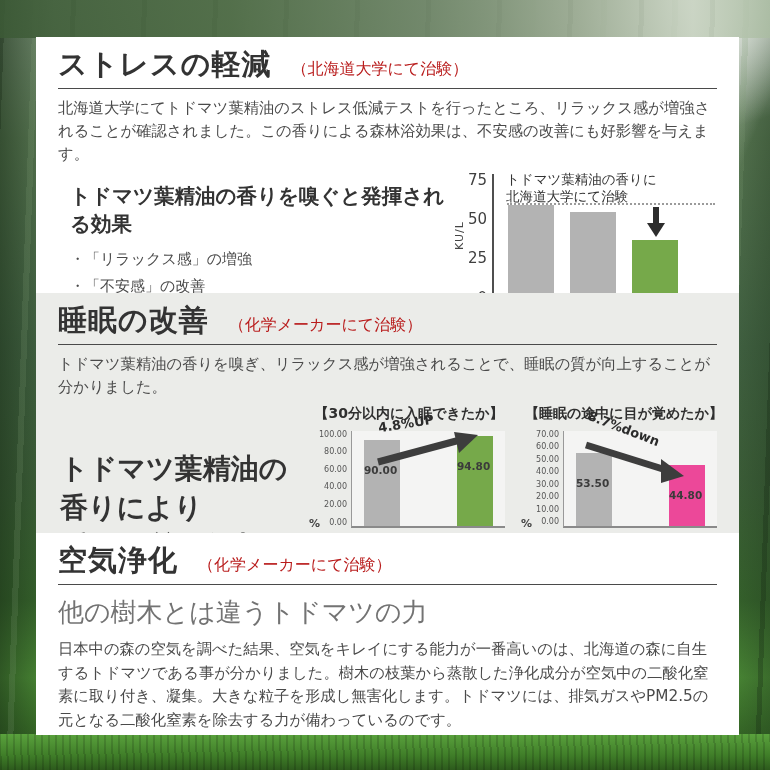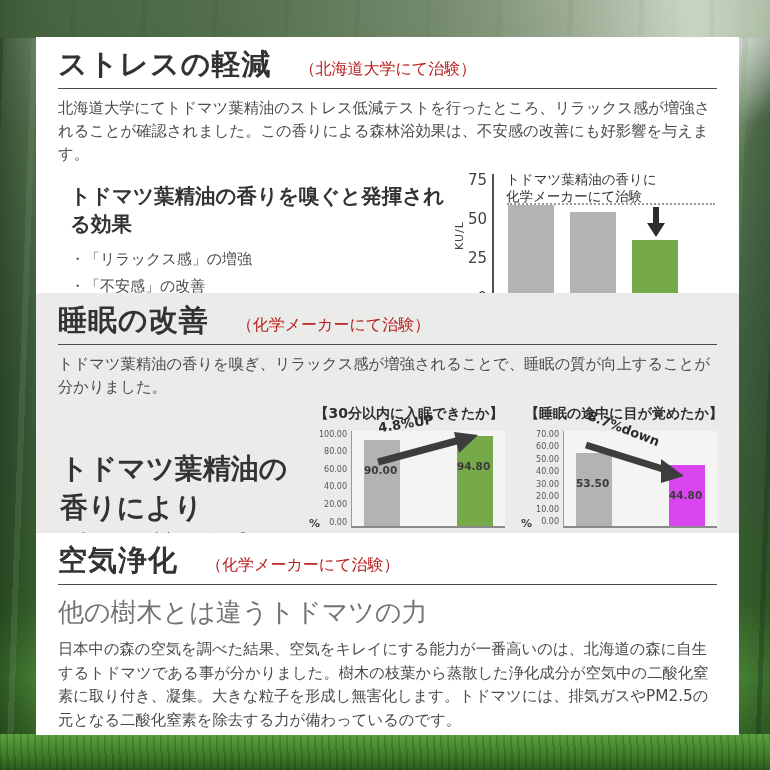--- a/index.html
+++ b/index.html
@@ -26,21 +26,21 @@
     background:
       repeating-linear-gradient(88deg, rgba(0,0,0,.14) 0 2px, rgba(0,0,0,0) 2px 7px),
       linear-gradient(180deg,#5aa23d,#3f7d28 60%,#2c5a1c);}
   
   .panel{position:absolute;left:36px;width:703px;box-sizing:border-box;padding:12px 22px 0 22px;}
   .panel-white{background:#ffffff;}
   .panel-gray{background:#ebece9;}
   #panel-stress{top:37px;height:256px;}
   #panel-sleep{top:293px;height:240px;}
   #panel-air{top:533px;height:202px;}
-  .sec-header{display:flex;align-items:baseline;gap:28px;border-bottom:1px solid #4a4a4a;padding-bottom:7px;}
+  .sec-header{display:flex;align-items:baseline;gap:20px;border-bottom:1px solid #4a4a4a;padding-bottom:7px;}
   .sec-title{font-size:29px;font-weight:700;color:#333;letter-spacing:1px;line-height:1.1;}
   .sec-sub{font-size:16px;font-weight:400;color:#b91c1c;}
   .sec-body{margin-top:8px;font-size:15.3px;line-height:1.5;color:#4a4a4a;}
   .subhead{font-weight:700;color:#333;}
   .bullets{color:#4a4a4a;font-size:15px;line-height:1.85;}
   
   .p1-row{display:flex;margin-top:6px;}
   .p1-left{flex:1;padding-left:12px;}
   .p1-left .subhead{font-size:20.5px;margin:10px 0 8px 0;}
   .p1-chart{width:256px;position:relative;}
@@ -118,21 +118,21 @@
         </div>
         <div class="c1-plot">
           <div class="c1-refline" style="bottom: 76%;"></div>
           <div class="c1-bars">
             <div class="c1-bar" style="height: 76%; background: rgb(179, 179, 179);"></div>
             <div class="c1-bar" style="height: 70.6667%; background: rgb(179, 179, 179);"></div>
             <div class="c1-bar" style="height: 49.3333%; background: rgb(118, 169, 74);"></div>
           </div>
           <div class="c1-title">
             <span>トドマツ葉精油の香りに</span><br>
-            <span>化学メーカーにて治験</span>
+            <span>北海道大学にて治験</span>
           </div>
           <svg class="c1-arrow" viewBox="0 0 20 30" style="bottom:calc(49.3% + 3px);">
             <rect x="7" y="0" width="6" height="17" fill="#2d2d2d"></rect>
             <polygon points="1,16 19,16 10,30" fill="#2d2d2d"></polygon>
           </svg>
         </div>
       </div>
       <div class="c1-xlabels">
         <span>安静時</span>
         <span>香りなし</span>
@@ -205,21 +205,21 @@
               <span>20.00</span>
             <span>10.00</span>
               <span>0.00</span>
             <span class="c2-pct">%</span>
           </div>
           <div class="c2-plot">
             <div class="c2-bars">
               <div class="c2-bar" style="height: 76.4286%; background: rgb(179, 179, 179);">
                 <div class="c2-val">53.50</div>
               </div>
-              <div class="c2-bar" style="height: 64%; background: #d946ef;">
+              <div class="c2-bar" style="height: 64%; background: #ec4899;">
                 <div class="c2-val">44.80</div>
               </div>
             </div>
             <svg class="c2-svg" viewBox="0 0 145 95">
               <line x1="18" y1="14" x2="98" y2="39" stroke="#3d3d3d" stroke-width="7"></line>
               <polygon points="93,28 116,45 93,52" fill="#3d3d3d"></polygon>
             </svg>
             <div class="c2-note note-down">8.7%down</div>
           </div>
         </div>

